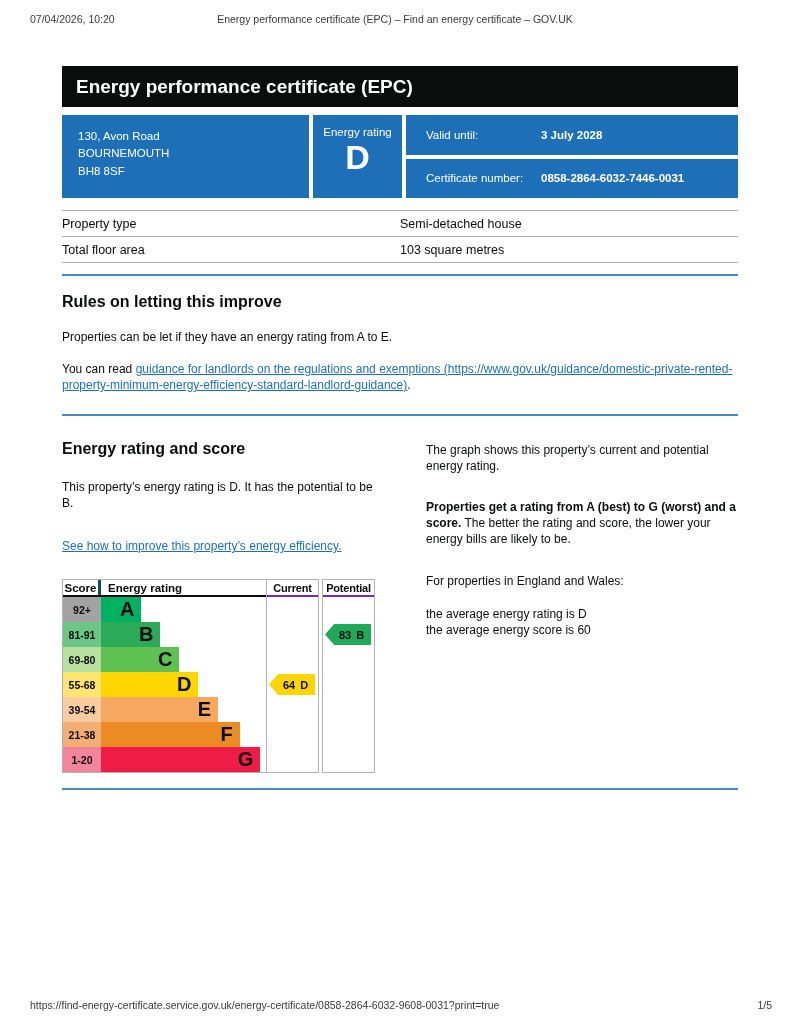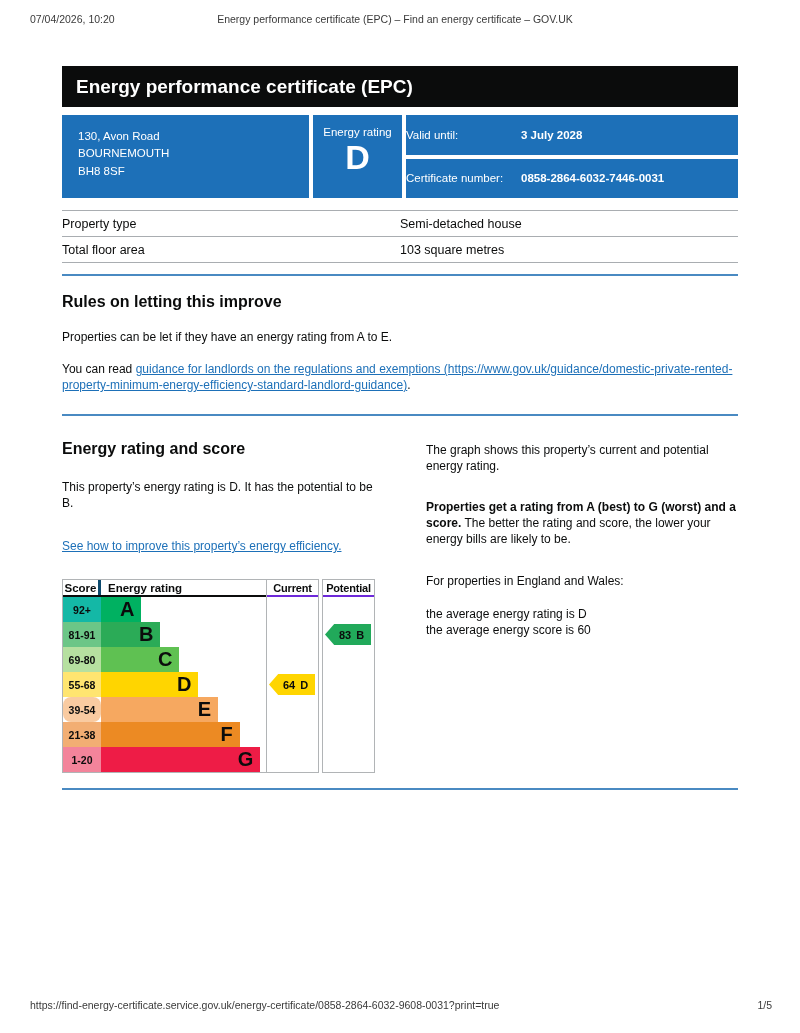--- a/index.html
+++ b/index.html
@@ -32,21 +32,21 @@
     display: flex; align-items: center; padding-left: 14px;
   }
 
   .summary-row { margin-top: 8px; height: 83px; display: flex; gap: 4px; }
   .blue-box { background: #1d70b8; color: #ffffff; }
   .address-box { width: 247px; padding: 13px 16px; font-size: 11.5px; line-height: 1.5; }
   .rating-box { width: 89px; text-align: center; padding-top: 11px; }
   .rating-box .rating-label { font-size: 11.5px; }
   .rating-box .rating-letter { font-size: 34px; font-weight: bold; line-height: 1.1; margin-top: 1px; }
   .validity-col { flex: 1; display: flex; flex-direction: column; gap: 4px; }
-  .validity-box { flex: 1; display: flex; align-items: center; font-size: 11.5px; }
+  .validity-box { flex: 1; display: flex; align-items: center; padding-left: 20px; font-size: 11.5px; }
   .validity-box .v-label { width: 115px; }
   .validity-box .v-value { font-weight: bold; }
 
   .prop-table { margin-top: 12px; border-top: 1px solid #a9adb1; font-size: 12.5px; }
   .prop-row { display: flex; border-bottom: 1px solid #a9adb1; padding: 6px 0 5px 0; }
   .prop-label { width: 338px; }
 
   .blue-rule { height: 2px; background: #4a8ac2; border: 0; }
   .rule-1 { margin-top: 11px; }
   .rule-2 { margin-top: 21px; }
@@ -158,21 +158,21 @@
       <p class="p-rating">This property’s energy rating is D. It has the potential to be B.</p>
       <p class="p-improve"><a>See how to improve this property’s energy efficiency.</a></p>
 
       <div class="chart">
         <div class="chart-main">
           <div class="chart-head">
             <div class="score-head">Score</div>
             <div class="rating-head">Energy rating</div>
           </div>
           <div class="band-row">
-            <div class="score-cell" style="background: #14b8a6;">92+</div>
+            <div class="score-cell" style="background: #a3a3a3;">92+</div>
             <div class="bar-wrap">
                 <div class="bar" style="background: rgb(0, 177, 97); width: 24.5%;">A</div>
               </div>
           </div>
           <div class="band-row">
             <div class="score-cell" style="background: rgb(108, 198, 135);">81-91</div>
             <div class="bar-wrap">
                 <div class="bar" style="background: rgb(43, 171, 87); width: 36%;">B</div>
               </div>
           </div>
@@ -182,21 +182,21 @@
                 <div class="bar" style="background: rgb(95, 193, 82); width: 47.5%;">C</div>
               </div>
           </div>
           <div class="band-row">
             <div class="score-cell" style="background: rgb(255, 229, 112);">55-68</div>
             <div class="bar-wrap">
                 <div class="bar" style="background: rgb(255, 213, 0); width: 59%;">D</div>
               </div>
           </div>
           <div class="band-row">
-            <div class="score-cell" style="background: rgb(249, 203, 161); border-radius: 8px;">39-54</div>
+            <div class="score-cell" style="background: rgb(249, 203, 161);">39-54</div>
             <div class="bar-wrap">
                 <div class="bar" style="background: rgb(246, 168, 96); width: 71%;">E</div>
               </div>
           </div>
           <div class="band-row">
             <div class="score-cell" style="background: rgb(242, 174, 115);">21-38</div>
             <div class="bar-wrap">
                 <div class="bar" style="background: rgb(236, 138, 35); width: 84%;">F</div>
               </div>
           </div>

